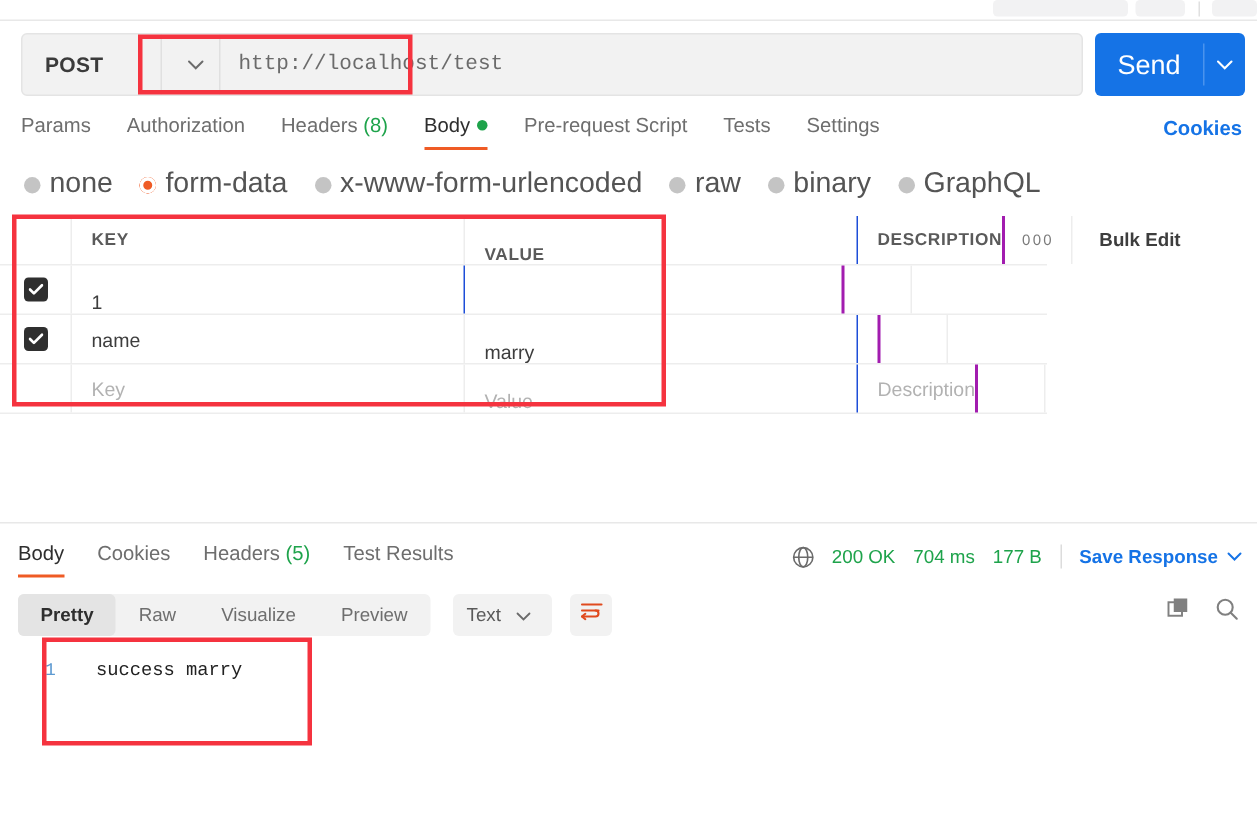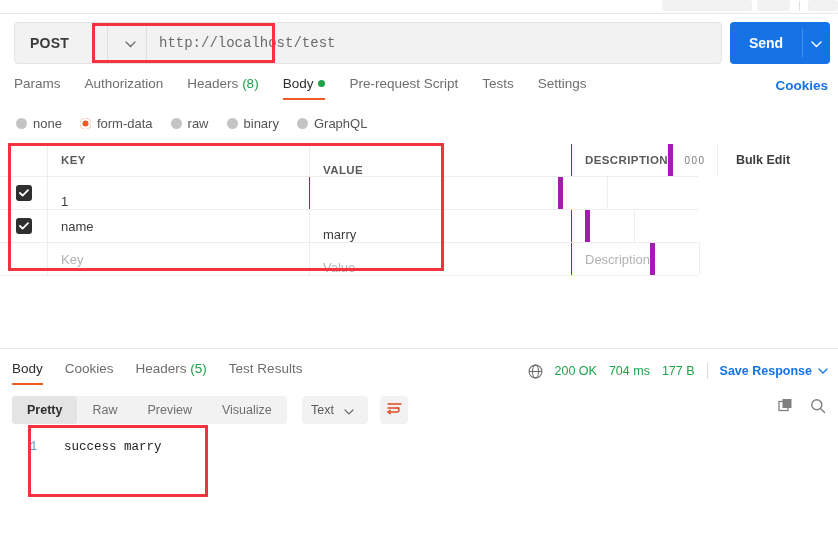--- a/index.html
+++ b/index.html
@@ -39,21 +39,21 @@
   }
 
   
   .send-btn {
     position:absolute; left:730px; top:22px; width:100px; height:42px;
     background:#1573e6; border-radius:4px; cursor:pointer;
   }
   .send-label {
     position:absolute; left:0; top:0; width:72px; height:42px;
     display:flex; align-items:center; justify-content:center;
-    color:#fff; font-size:14px; font-weight:bold;
+    color:#fff; font-size:18px; font-weight:normal;
   }
   .send-sep { position:absolute; left:72px; top:7px; width:1px; height:28px; background:#4a93ed; }
   .send-caret {
     position:absolute; left:73px; top:0; width:27px; height:42px;
     display:flex; align-items:center; justify-content:center; cursor:pointer;
   }
 
   
   .req-tabs { position:absolute; left:14px; top:76px; height:28px; display:flex; align-items:flex-start; }
   .req-tab {
@@ -74,30 +74,30 @@
     color:#1573e6; font-weight:bold; cursor:pointer;
   }
 
   
   .radio-row { position:absolute; left:16px; top:114px; height:18px; display:flex; align-items:center; }
   .radio-item { display:flex; align-items:center; margin-right:18px; cursor:pointer; white-space:nowrap; }
   .radio-dot {
     width:11px; height:11px; border-radius:50%; background:#c4c4c4; margin-right:6px; flex:0 0 auto;
   }
   .radio-item.selected .radio-dot { background:#ef5b25; box-shadow: inset 0 0 0 2.5px #fff, inset 0 0 0 6px #ef5b25; }
-  .radio-label { font-size:13px; color:#545454; }
+  .radio-label { font-size:19px; color:#545454; }
 
   
   .kv-table { position:absolute; left:0; top:144px; width:698px; }
   .kv-row { display:flex; height:33px; border-bottom:1px solid #ededed; }
   .kv-row.header { height:33px; }
   .c-check { width:48px; flex:0 0 48px; border-right:1px solid #ededed; display:flex; align-items:center; justify-content:center; }
   .c-key   { width:262px; flex:0 0 262px; border-right:1px solid #ededed; display:flex; align-items:center; padding-left:13px; }
   .c-val   { width:262px; flex:0 0 262px; border-right:1px solid #1d4ed8; display:flex; align-items:flex-end; padding-left:13px; }
-  .c-desc  { flex:1 1 auto; display:flex; align-items:center; padding-left:13px; border-right:5px solid #a21caf; }
+  .c-desc  { flex:1 1 auto; display:flex; align-items:center; padding-left:13px; border-right:2px solid #a21caf; }
   .c-dots  { width:45px; flex:0 0 45px; display:flex; align-items:center; justify-content:center; border-right:1px solid #ededed; }
   .c-bulk  { width:90px; flex:0 0 90px; display:flex; align-items:center; justify-content:center; }
   .th { font-size:11.5px; font-weight:bold; color:#5a5a5a; letter-spacing:.4px; }
   .td { font-size:13px; color:#3d3d3d; }
   .td.ph { color:#b2b2b2; }
   .bulk-label { font-size:12.5px; font-weight:bold; color:#3d3d3d; cursor:pointer; }
   .dots-glyph { font-size:10px; color:#7a7a7a; letter-spacing:1.5px; cursor:pointer; }
   .chk {
     width:16px; height:16px; border-radius:3px; background:#2f2f2f;
     display:flex; align-items:center; justify-content:center; cursor:pointer;
@@ -213,20 +213,24 @@
     <div class="radio-item">
       <span class="radio-dot"></span>
       <span class="radio-label">none</span>
     </div>
     <div class="radio-item selected">
       <span class="radio-dot"></span>
       <span class="radio-label">form-data</span>
     </div>
     <div class="radio-item">
       <span class="radio-dot"></span>
+      <span class="radio-label">x-www-form-urlencoded</span>
+    </div>
+    <div class="radio-item">
+      <span class="radio-dot"></span>
       <span class="radio-label">raw</span>
     </div>
     <div class="radio-item">
       <span class="radio-dot"></span>
       <span class="radio-label">binary</span>
     </div>
     <div class="radio-item">
       <span class="radio-dot"></span>
       <span class="radio-label">GraphQL</span>
     </div>
@@ -339,24 +343,24 @@
   </div>
 
   <div class="fmt-group">
     <div class="fmt-tab active">
         <span>Pretty</span>
       </div>
     <div class="fmt-tab">
         <span>Raw</span>
       </div>
     <div class="fmt-tab">
+        <span>Visualize</span>
+      </div>
+    <div class="fmt-tab">
         <span>Preview</span>
-      </div>
-    <div class="fmt-tab">
-        <span>Visualize</span>
       </div>
   </div>
 
   <div class="type-select">
     <span class="type-label">Text</span>
     <span>
       <svg width="10" height="6" viewBox="0 0 10 6">
           <path d="M1 1l4 4 4-4" stroke="#6b6b6b" stroke-width="1.2" fill="none" stroke-linecap="round"></path>
         </svg>
     </span>

